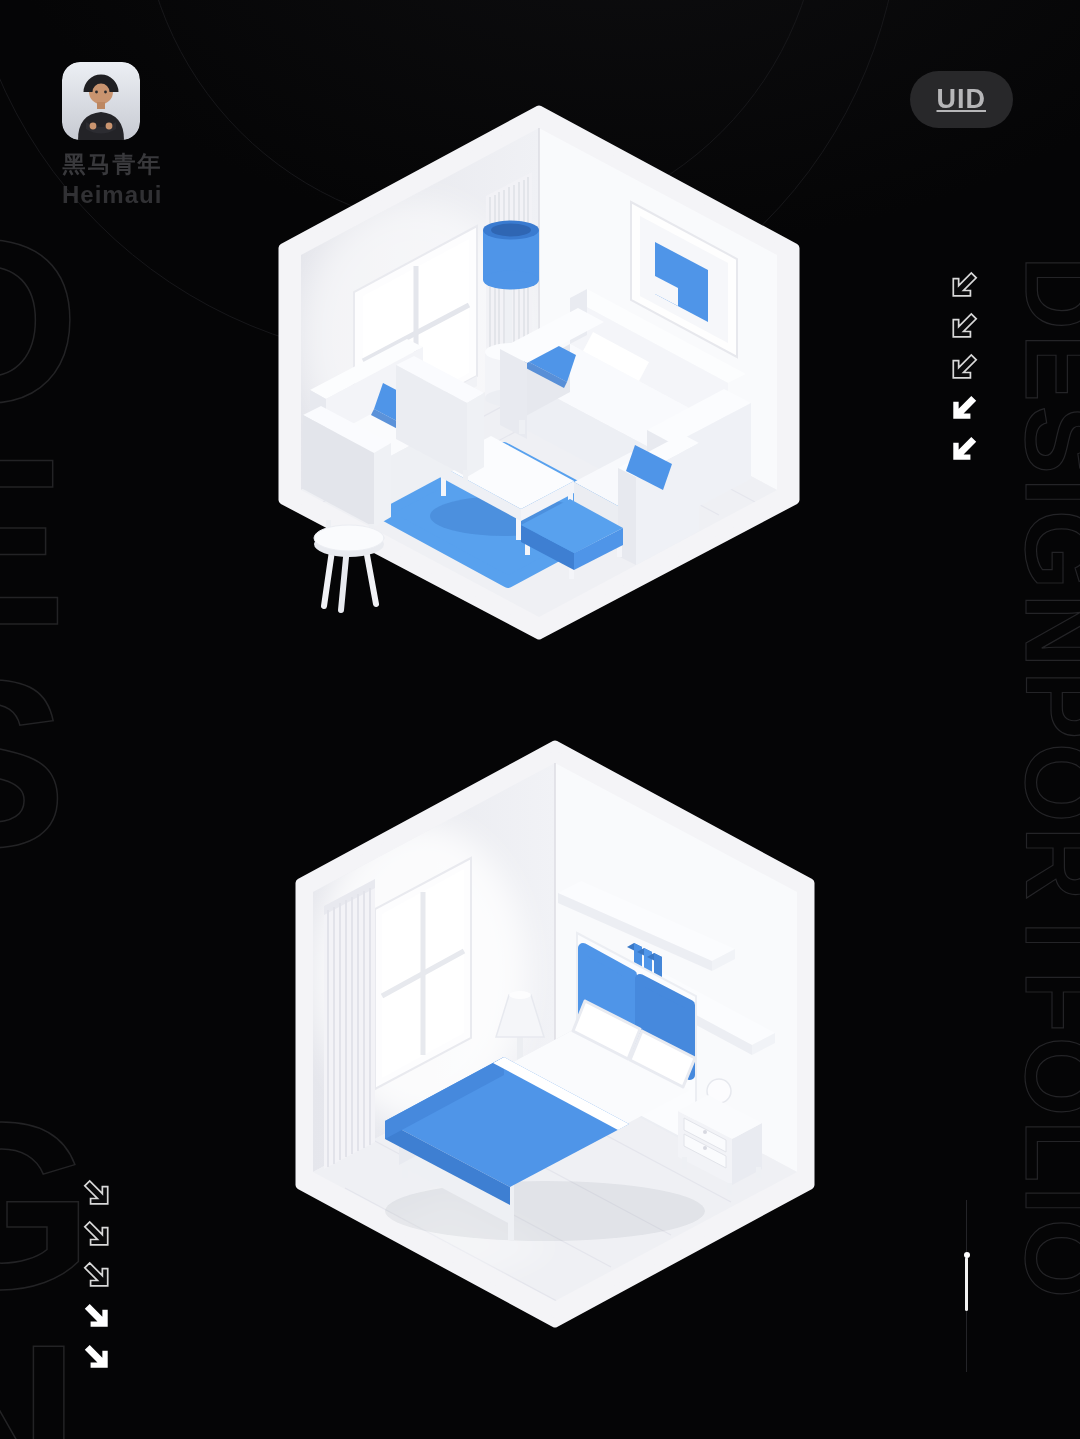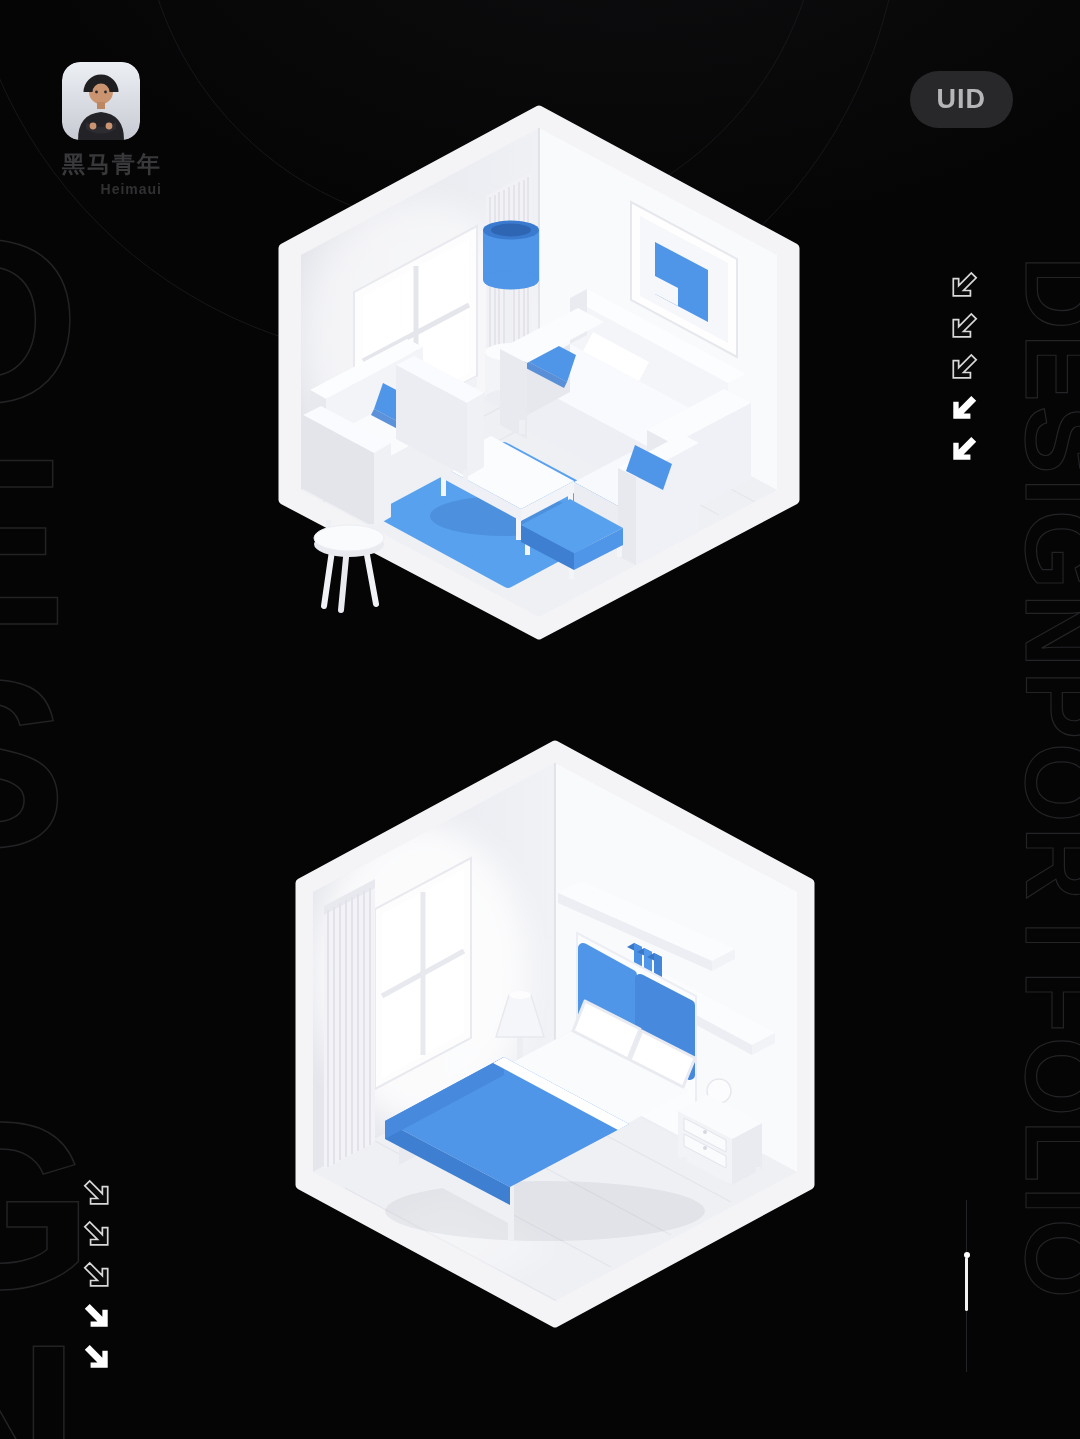--- a/index.html
+++ b/index.html
@@ -22,26 +22,26 @@
   .giant-right{
     position:absolute;left:1002px;top:256px;
     writing-mode:vertical-rl;
     font-size:102px;font-weight:bold;letter-spacing:4px;
     color:transparent;-webkit-text-stroke:1.2px #242427;
     user-select:none;
   }
   .profile{position:absolute;left:62px;top:62px;text-align:right;}
   .avatar{width:78px;height:78px;border-radius:18px;overflow:hidden;display:block;cursor:pointer;}
   .pname{margin-top:9px;font-weight:bold;color:#39393c;font-size:23px;letter-spacing:2px;}
-  .pname-en{margin-top:1px;font-weight:bold;color:#313134;font-size:14px;letter-spacing:1px;}
+  .pname-en{margin-top:1px;font-weight:bold;color:#313134;font-size:24px;letter-spacing:1px;}
   .uid-pill{
     position:absolute;right:67px;top:71px;
     background:var(--pill-bg,#28282a);color:var(--pill-text,#b6b6b8);
     font-size:27px;font-weight:bold;letter-spacing:1px;
-    padding:13px 27px;border-radius:30px;cursor:pointer;
+    padding:13px 27px;border-radius:30px;cursor:pointer;text-decoration:underline;
   }
   .arrow-col{position:absolute;display:flex;flex-direction:column;gap:11px;}
   .arrow-col.right{left:949px;top:268px;}
   .arrow-col.left{left:82px;top:1176px;}
   .arrow-col svg{display:block;}
   .scene{position:absolute;}
   .scene-living{left:228px;top:100px;width:622px;height:545px;}
   .scene-bed{left:250px;top:733px;width:620px;height:600px;}
   .scroll-hint{position:absolute;left:965px;top:1200px;width:3px;height:172px;}
   .scroll-hint .track{position:absolute;left:1px;top:0;width:1px;height:100%;background:#242428;}

